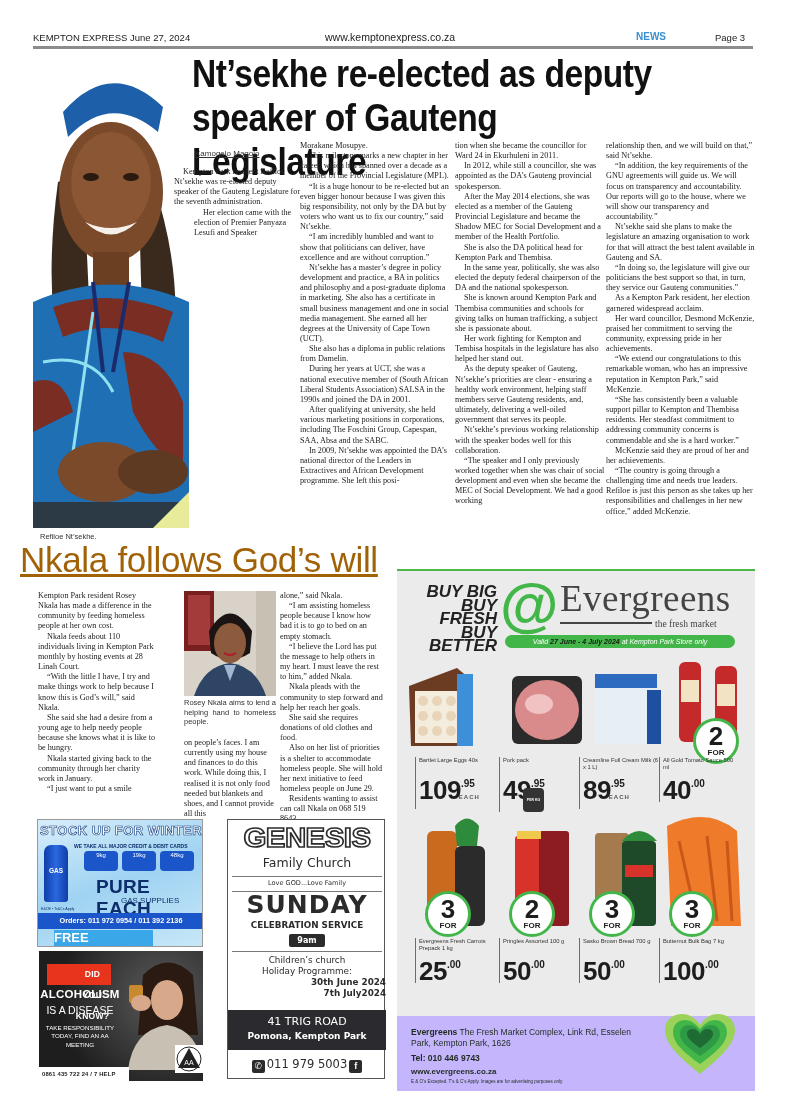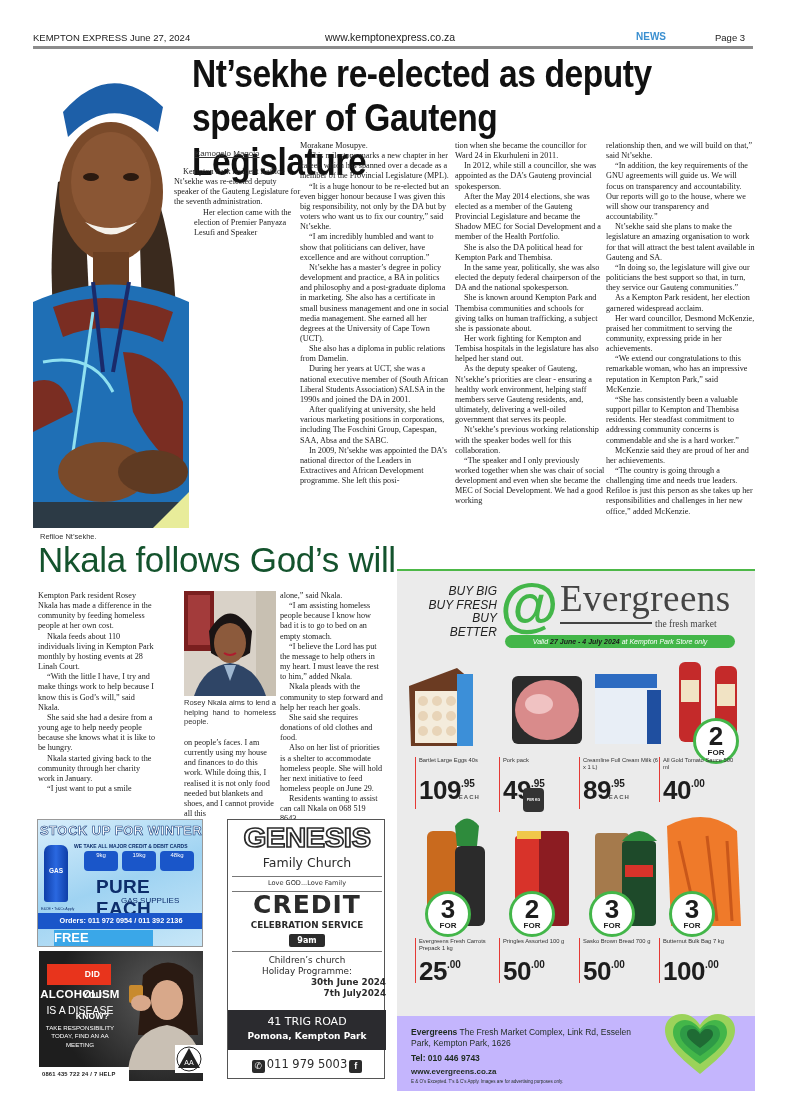--- a/index.html
+++ b/index.html
@@ -26,30 +26,30 @@
   .col { position: absolute; font-size: 8.2px; line-height: 10.15px; color: #222; text-align: left; }
   .col p { text-indent: 9px; }
   .col p.noind { text-indent: 0; }
 
   .c1 { left: 160px; top: 167px; width: 142px; }
   .c2 { left: 300px; top: 141px; width: 150px; }
   .c3 { left: 455px; top: 141px; width: 150px; }
   .c4 { left: 606px; top: 141px; width: 150px; }
 
   
-  .headline2 { position: absolute; left: 38px; top: 540px; font-family: "Liberation Sans", sans-serif; font-size: 35px; line-height: 40px; color: #14532d; letter-spacing: -0.3px; }
+  .headline2 { position: absolute; left: 20px; top: 540px; font-family: "Liberation Sans", sans-serif; font-size: 35px; line-height: 40px; color: #a16207; letter-spacing: -0.3px; text-decoration: underline; }
   .n1 { left: 38px; top: 591px; width: 118px; }
   .n2 { left: 184px; top: 680px; width: 92px; }
   .n3 { left: 280px; top: 591px; width: 104px; }
   .nkala-photo { position: absolute; left: 184px; top: 591px; width: 92px; height: 105px; background: #6a6a6a; overflow: hidden; }
   .nkala-caption { position: absolute; left: 184px; top: 698px; width: 92px; font-family: "Liberation Sans", sans-serif; font-size: 7.5px; line-height: 9.5px; color: #333; text-align: justify; }
 
   
   .ad-ever { position: absolute; left: 397px; top: 569px; width: 358px; height: 522px; background: #ebebeb; border-top: 2px solid #4db848; overflow: hidden; }
-  .ever-slogan { position: absolute; left: 28px; top: 14px; width: 72px; text-align: right; font-family: "Liberation Sans", sans-serif; font-weight: normal; font-style: italic; font-size: 12px; line-height: 13.5px; color: #222; }
+  .ever-slogan { position: absolute; left: 28px; top: 14px; width: 72px; text-align: right; font-family: "Liberation Sans", sans-serif; font-weight: bold; font-style: italic; font-size: 17px; line-height: 13.5px; color: #222; }
   .ever-at { position: absolute; left: 103px; top: 6px; width: 58px; height: 58px; font-family: "Liberation Sans", sans-serif; font-weight: bold; font-size: 60px; line-height: 56px; color: #43b649; }
   .ever-brand { position: absolute; left: 163px; top: 8px; font-family: "Liberation Serif", serif; font-size: 37px; line-height: 40px; color: #444; letter-spacing: 0.5px; }
   .ever-sub { position: absolute; left: 258px; top: 48px; font-family: "Liberation Serif", serif; font-size: 9.5px; color: #444; }
   .ever-line { position: absolute; left: 163px; top: 51px; width: 92px; height: 2px; background: #444; }
   .ever-valid { position: absolute; left: 108px; top: 64px; width: 230px; height: 13px; background: #43b649; border-radius: 7px; font-family: "Liberation Sans", sans-serif; font-style: italic; font-size: 7px; line-height: 13px; color: #fff; text-align: center; }
   .ever-valid b { color: #1a1a1a; }
 
   .prod { position: absolute; width: 82px; }
   .prod .pinfo { position: absolute; left: 0; border-left: 1.5px solid #e53935; padding-left: 3px; width: 80px; }
   .prod .pname { font-family: "Liberation Sans", sans-serif; font-size: 5.8px; line-height: 7.2px; color: #333; height: 15px; }
@@ -441,21 +441,21 @@
   </div>
   <div class="aa-help">0861 435 722 24 / 7 HELP LINE</div>
 </div>
 
 <div class="ad-gen">
   <div class="gen-logo">GENESIS</div>
   <div class="gen-family">Family Church</div>
   <div class="gen-rule1"></div>
   <div class="gen-love">Love GOD...Love Family</div>
   <div class="gen-rule2"></div>
-  <div class="gen-sunday">CREDIT</div>
+  <div class="gen-sunday">SUNDAY</div>
   <div class="gen-cel">CELEBRATION SERVICE</div>
   <div class="gen-time">9am</div>
   <div class="gen-rule3"></div>
   <div class="gen-kids">
     <div>Children’s church</div>
     <div>Holiday Programme:</div>
     <b>30th June 2024</b>
     <b>7th July2024</b>
   </div>
   <div class="gen-addr">

